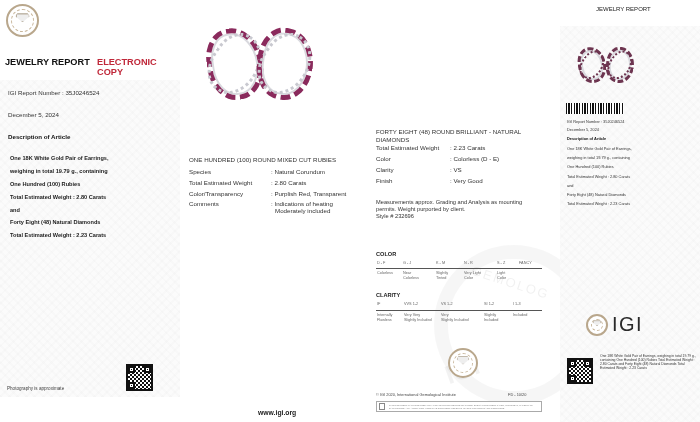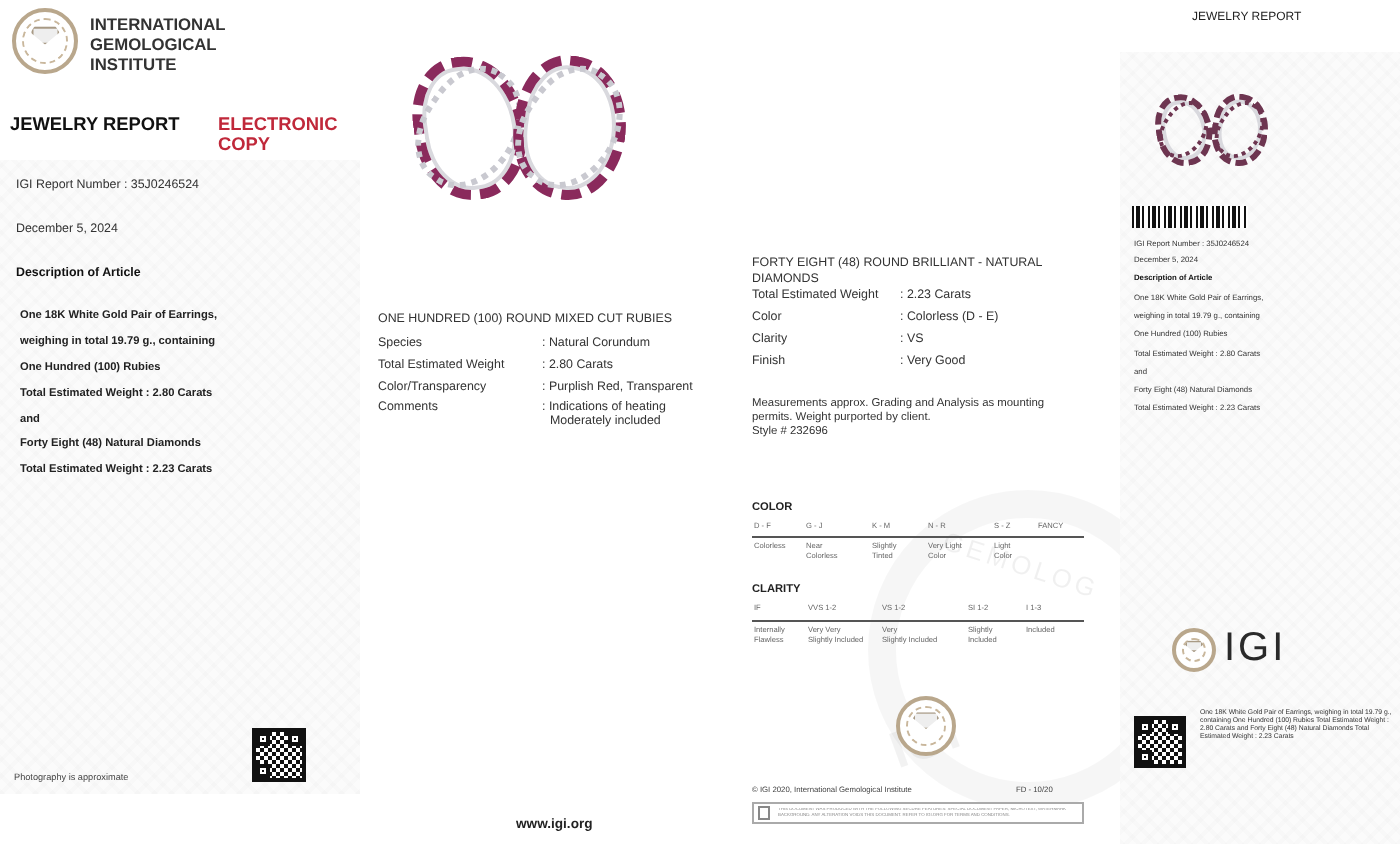--- a/index.html
+++ b/index.html
@@ -16,21 +16,21 @@
   
   .left-panel { position: absolute; left: 0; top: 0; width: 182px; height: 422px; }
   .left-bg { position: absolute; left: 0; top: 80px; width: 180px; height: 317px; }
   .seal { position: absolute; border-radius: 50%; border: 2px solid #b9a78c; background: #fff; }
   .seal::before { content: ""; position: absolute; inset: 3px; border-radius: 50%; border: 1px dashed #c9b79c; }
   .seal .gem { position: absolute; left: 50%; top: 40%; transform: translate(-50%,-50%); width: 50%; height: 32%;
     border: 1px solid #a89a85; clip-path: polygon(15% 0, 85% 0, 100% 35%, 50% 100%, 0 35%); background: #eee; }
   .logo-seal { left: 6px; top: 4px; width: 33px; height: 33px; }
   .inst-name { position: absolute; left: 45px; top: 7px; font-size: 8.4px; font-weight: bold; line-height: 10px; color: #333; }
   .jr-title { position: absolute; left: 5px; top: 57px; font-size: 9.2px; font-weight: bold; color: #111; }
-  .ec-title { position: absolute; left: 97px; top: 57px; font-size: 9.2px; font-weight: bold; color: #c0283a; margin-left: 12px; }
+  .ec-title { position: absolute; left: 97px; top: 57px; font-size: 9.2px; font-weight: bold; color: #c0283a; }
   .report-num { position: absolute; left: 8px; top: 89px; font-size: 6.2px; color: #333; }
   .report-date { position: absolute; left: 8px; top: 111px; font-size: 6.2px; color: #333; }
   .desc-head { position: absolute; left: 8px; top: 133px; font-size: 6.2px; font-weight: bold; color: #111; }
   .desc-line { position: absolute; left: 10px; font-size: 5.6px; font-weight: bold; color: #222; }
   .photo-note { position: absolute; left: 7px; top: 386px; font-size: 4.6px; color: #444; }
   .qr { position: absolute; background:
       conic-gradient(#111 25%, #fff 0 50%, #111 0 75%, #fff 0) 0 0/4px 4px; border: 2px solid #111; }
   .qr .finder { position: absolute; width: 7px; height: 7px; border: 2px solid #111; background: #fff; }
   .qr .finder::after { content:""; position:absolute; inset:1px; background:#111; }
   .qr-left { left: 126px; top: 364px; width: 27px; height: 27px; }
@@ -81,25 +81,20 @@
   .card-qr-text { position: absolute; left: 600px; top: 355px; font-size: 3.4px; color: #333; line-height: 3.9px; width: 96px; }
 </style>
 </head>
 <body>
 
 <div class="left-panel">
   <div class="left-bg pattern"></div>
   <div class="seal logo-seal">
       <div class="gem"></div>
     </div>
-  <div class="inst-name">
-    <div>INTERNATIONAL</div>
-    <div>GEMOLOGICAL</div>
-    <div>INSTITUTE</div>
-  </div>
   <div class="jr-title">JEWELRY REPORT</div>
   <div class="ec-title">ELECTRONIC COPY</div>
   <div class="report-num">IGI Report Number : 35J0246524</div>
   <div class="report-date">December 5, 2024</div>
   <div class="desc-head">Description of Article</div>
   <div class="desc-line" style="top:155px">One 18K White Gold Pair of Earrings,</div>
   <div class="desc-line" style="top:168px">weighing in total 19.79 g., containing</div>
   <div class="desc-line" style="top:181px">One Hundred (100) Rubies</div>
   <div class="desc-line" style="top:194px">Total Estimated Weight : 2.80 Carats</div>
   <div class="desc-line" style="top:207px">and</div>

